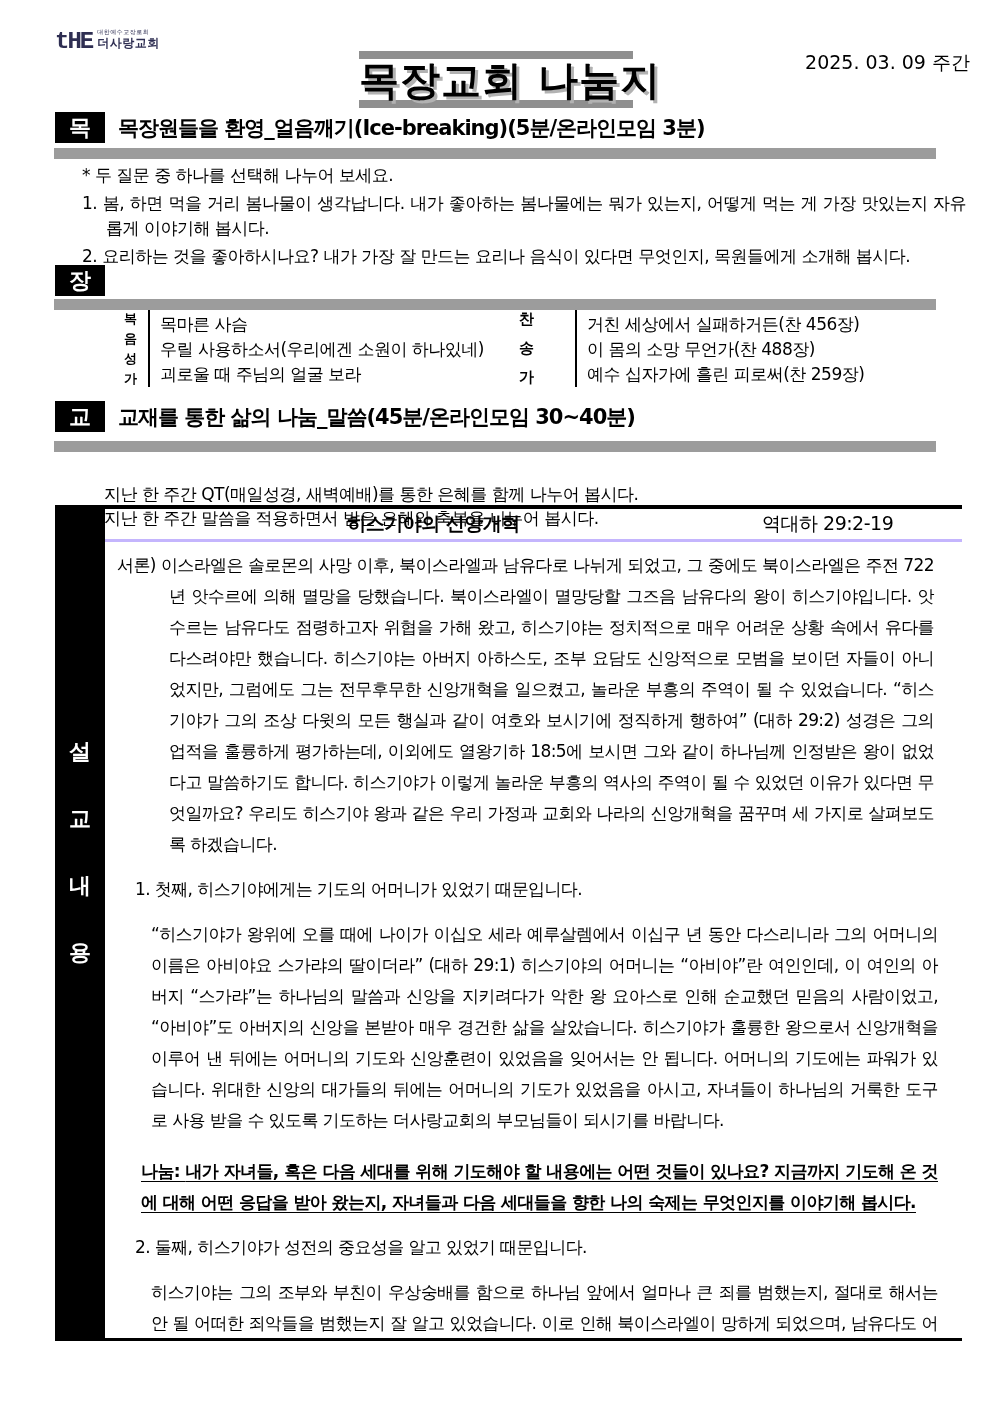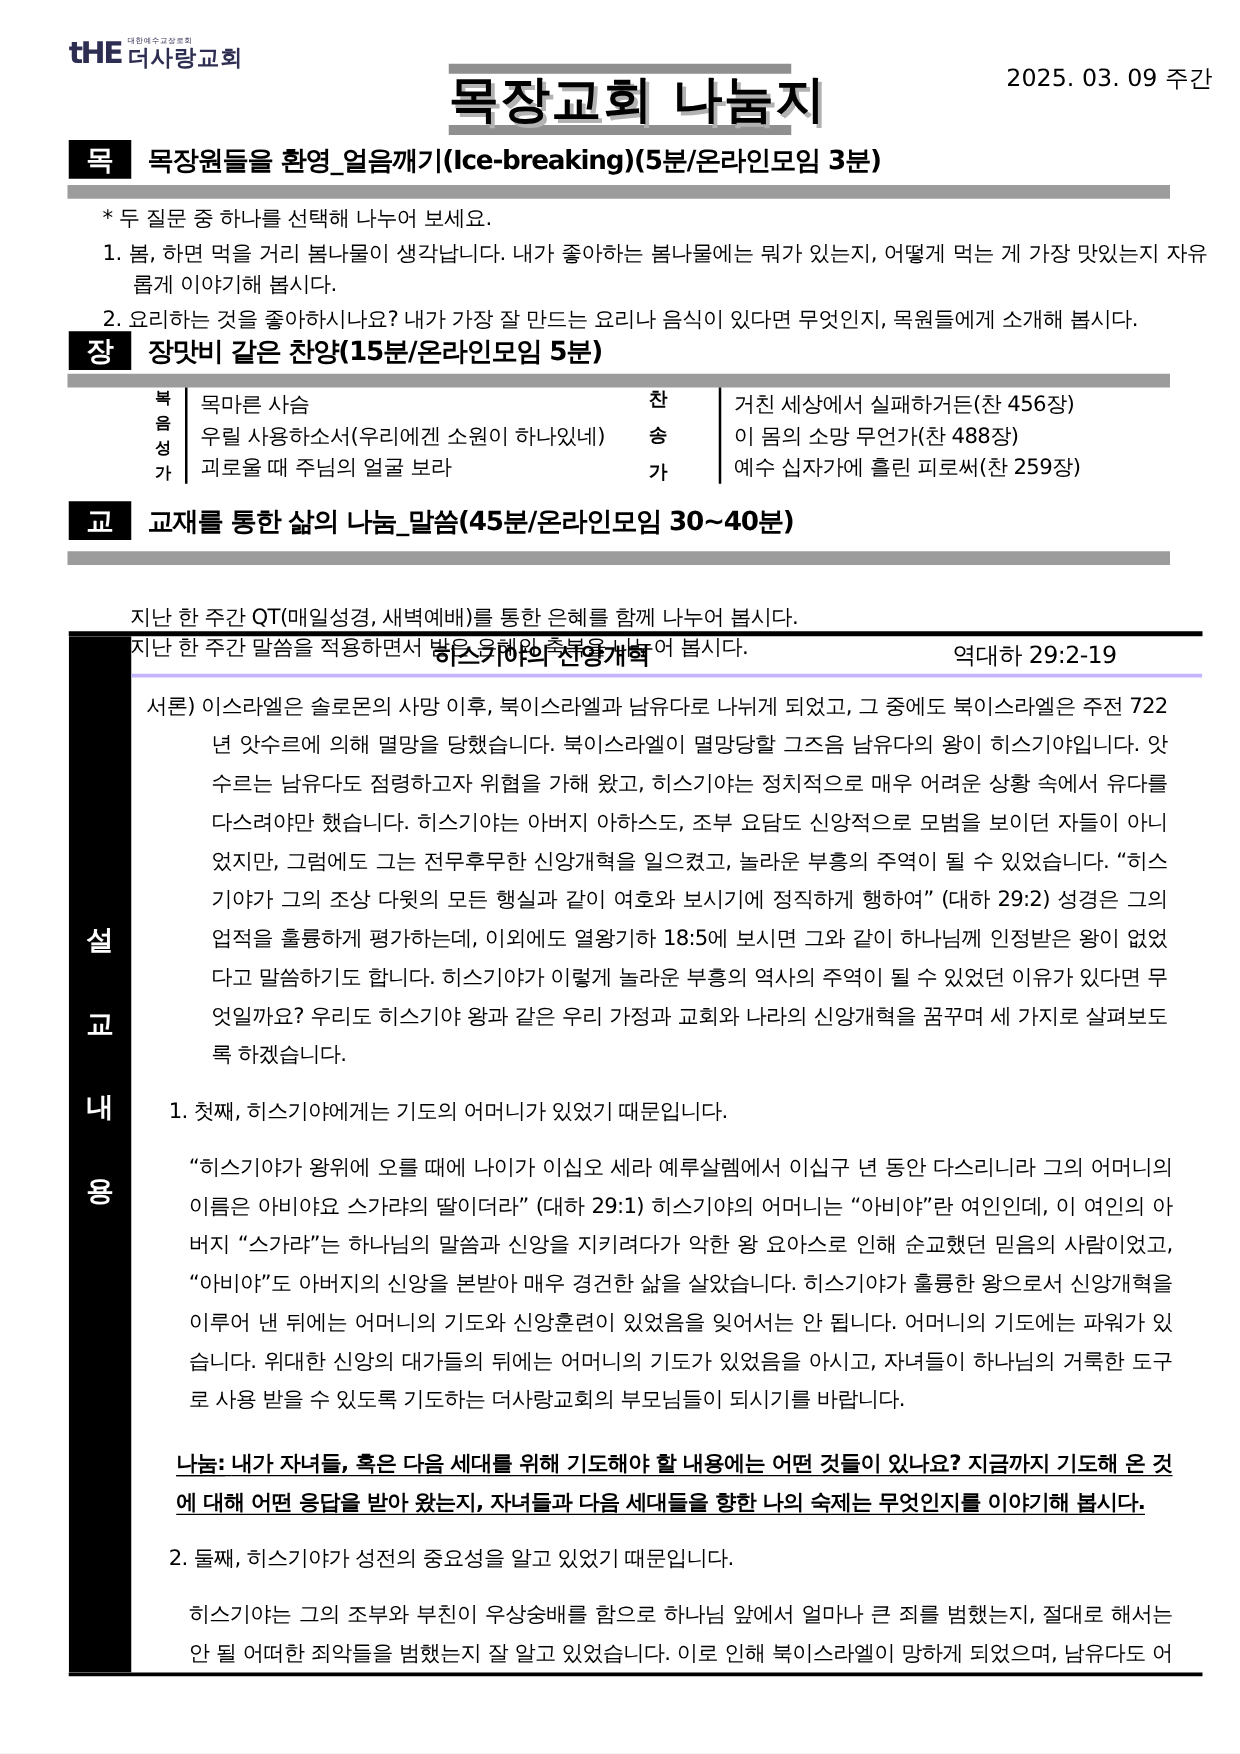--- a/index.html
+++ b/index.html
@@ -6,25 +6,25 @@
   .page{
     position:relative;
     width:992px;height:1403px;
     margin:0 auto;
     background:#ffffff;
     font-family:"DejaVu Sans","Liberation Sans",sans-serif;
     color:#000;
     overflow:hidden;
   }
   
-  .logo{position:absolute;left:55px;top:30px;display:flex;align-items:flex-start;gap:5px;color:#2e2e52;}
+  .logo{position:absolute;left:55px;top:30px;display:flex;align-items:flex-start;gap:5px;color:#2e2e52;font-family:Liberation Mono, monospace;}
   .logo-the{font-size:24px;font-weight:bold;letter-spacing:-2px;line-height:24px;}
   .logo-col{display:flex;flex-direction:column;line-height:1;}
   .logo-small{font-size:6px;letter-spacing:0.5px;margin-bottom:2px;}
-  .logo-church{font-size:18px;font-weight:bold;letter-spacing:0.5px;}
+  .logo-church{font-size:12px;font-weight:bold;letter-spacing:0.5px;}
   .date{position:absolute;right:22px;top:50px;font-size:19px;letter-spacing:0px;text-align:right;}
   .title-block{position:absolute;left:0;right:0;top:51px;width:274px;margin:0 auto;text-align:center;}
   .title-bar{height:8px;background:#8f8f8f;}
   .main-title{
     margin:2px 0 1px 0;font-size:40px;font-weight:bold;letter-spacing:1px;
     text-shadow:3px 3px 0 #b2b2b2;line-height:38px;white-space:nowrap;
   }
   
   .sec-header{position:absolute;left:55px;display:flex;align-items:center;}
   .badge{width:50px;height:31px;background:#000;color:#fff;font-size:22px;font-weight:bold;
@@ -104,21 +104,20 @@
   <div class="graybar" style="top:148px;"></div>
 
   <div class="icebreak">
     <div class="ice-intro">* 두 질문 중 하나를 선택해 나누어 보세요.</div>
     <div class="ice-q"><span>1.</span> <span>봄, 하면 먹을 거리 봄나물이 생각납니다. 내가 좋아하는 봄나물에는 뭐가 있는지, 어떻게 먹는 게 가장 맛있는지 자유롭게 이야기해 봅시다.</span></div>
     <div class="ice-q"><span>2.</span> <span>요리하는 것을 좋아하시나요? 내가 가장 잘 만드는 요리나 음식이 있다면 무엇인지, 목원들에게 소개해 봅시다.</span></div>
   </div>
 
   <div class="sec-header" style="top:265px;">
     <span class="badge">장</span>
-    <span class="sec-title">장맛비 같은 찬양(15분/온라인모임 5분)</span>
   </div>
   <div class="graybar" style="top:299px;"></div>
 
   <div class="songs">
     <div class="vlabel vlabel-4">
       <span>복</span>
       <span>음</span>
       <span>성</span>
       <span>가</span>
     </div>

